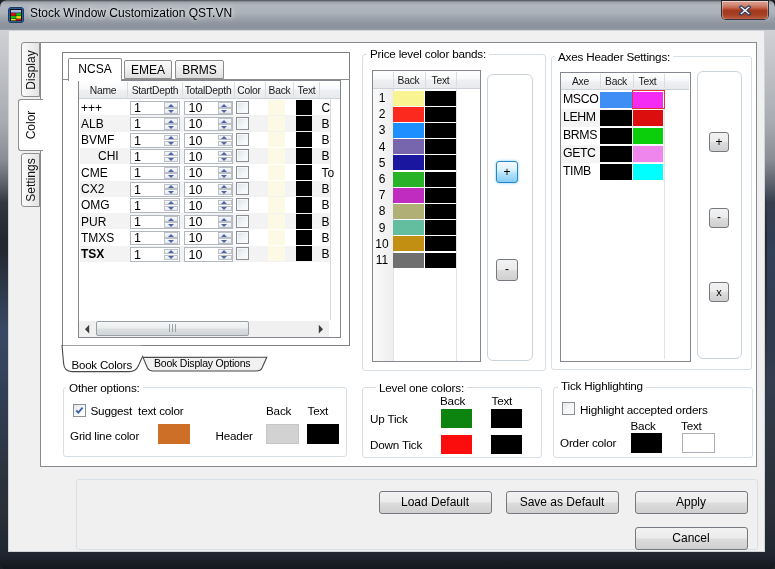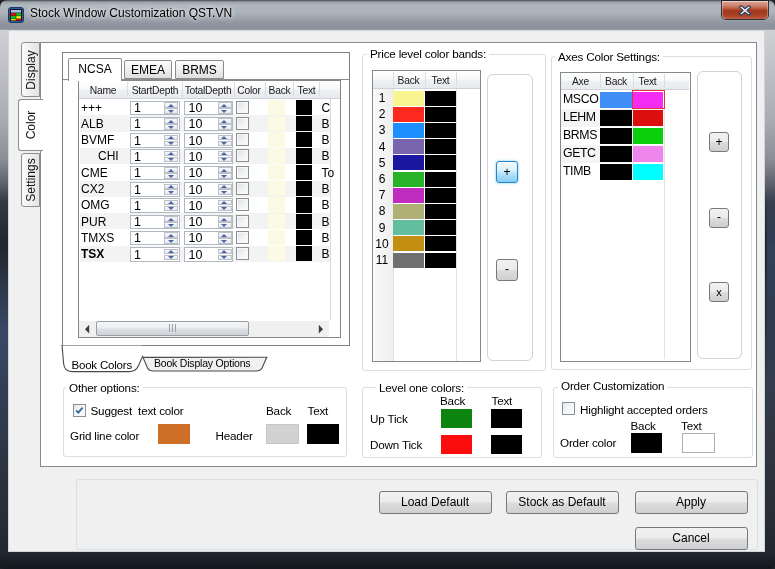--- a/index.html
+++ b/index.html
@@ -355,21 +355,21 @@
 <div class="sw" style="left:393px;top:236.3px;width:31px;height:15.0px;background:#c28f12;"></div>
 <div class="sw" style="left:425px;top:236.3px;width:30.5px;height:15.0px;background:#000;"></div>
 <div class="lbl nm" style="left:372.5px;top:253.0px;width:19px;text-align:center;">11</div>
 <div class="sw" style="left:393px;top:252.5px;width:31px;height:15.0px;background:#6f6f6f;"></div>
 <div class="sw" style="left:425px;top:252.5px;width:30.5px;height:15.0px;background:#000;"></div>
 <div class="abs" style="left:487px;top:74px;width:45.5px;height:287px;border:1px solid #ccd4da;border-radius:6px;background:#fff;box-sizing:border-box;"></div>
 <div class="btn" style="left:496px;top:161px;width:22px;height:22px;line-height:20px;border:1px solid #2b84c4;background:linear-gradient(180deg,#f3fafe 0%,#dcf1fc 40%,#b7e4fa 55%,#86cdf3 100%);box-shadow:0 0 2.5px rgba(80,190,240,.9);">+</div>
 <div class="btn" style="left:496px;top:259px;width:22px;height:22px;line-height:19px;">-</div>
 
 <div class="gbox" style="left:551px;top:56px;width:200.5px;height:314px;"></div>
-<div class="glabel" style="left:555px;top:49.5px;">Axes Color Settings:</div>
+<div class="glabel" style="left:555px;top:49.5px;">Axes Header Settings:</div>
 <div class="tbl" style="left:560px;top:71.5px;width:130.5px;height:290.5px;"></div>
 <div class="hdr" style="left:561px;top:72.5px;width:128px;height:17.5px;"></div>
 <div class="hcell" style="left:561px;width:39px;top:75.5px;">Axe</div>
 <div class="hcell" style="left:600px;width:32px;top:75.5px;">Back</div>
 <div class="hcell" style="left:632px;width:31px;top:75.5px;">Text</div>
 <div class="abs" style="left:664px;top:90px;width:1px;height:269px;background:#e3e3e3;"></div>
 <div class="abs" style="left:561px;top:109.2px;width:103px;height:18px;background:#f4f4f4;"></div>
 <div class="abs" style="left:561px;top:145.2px;width:103px;height:18px;background:#f4f4f4;"></div>
 <div class="lbl" style="left:563px;top:92.4px;font-size:12.3px;letter-spacing:-0.4px;">MSCO</div>
 <div class="sw" style="left:600px;top:91.7px;width:32px;height:16.4px;background:#3f8ef5;"></div>
@@ -416,32 +416,32 @@
 <div class="lbl" style="left:440px;top:393.5px;">Back</div>
 <div class="lbl" style="left:491.5px;top:393.5px;">Text</div>
 <div class="lbl" style="left:370px;top:411.5px;">Up Tick</div>
 <div class="sw" style="left:441px;top:408.5px;width:30.5px;height:19px;background:#0e8410;"></div>
 <div class="sw" style="left:491px;top:408.5px;width:30.5px;height:19px;background:#000;"></div>
 <div class="lbl" style="left:370px;top:438px;">Down Tick</div>
 <div class="sw" style="left:441px;top:435px;width:30.5px;height:19px;background:#fb0d0d;"></div>
 <div class="sw" style="left:491px;top:435px;width:30.5px;height:19px;background:#000;"></div>
 
 <div class="gbox" style="left:552.5px;top:386.5px;width:200.5px;height:71.5px;"></div>
-<div class="glabel" style="left:558px;top:378.5px;">Order Customization</div>
+<div class="glabel" style="left:558px;top:378.5px;">Tick Highlighting</div>
 <div class="cb" style="left:561.5px;top:402px;"></div>
 <div class="lbl" style="left:580px;top:402.5px;">Highlight accepted orders</div>
 <div class="lbl" style="left:630.5px;top:418.5px;">Back</div>
 <div class="lbl" style="left:681px;top:418.5px;">Text</div>
 <div class="lbl" style="left:560px;top:435.5px;">Order color</div>
 <div class="sw" style="left:631px;top:433px;width:31px;height:20px;background:#000;"></div>
 <div class="sw" style="left:682px;top:433px;width:32.5px;height:20px;background:#fff;border:1px solid #aab0b6;"></div>
 
 <div class="abs" style="left:76px;top:478.5px;width:682px;height:71px;border:1px solid #d8dfe5;border-radius:3px;box-sizing:border-box;"></div>
 <div class="btn" style="left:378.5px;top:490.5px;width:113px;height:23px;line-height:21.5px;">Load Default</div>
-<div class="btn" style="left:505.5px;top:490.5px;width:113px;height:23px;line-height:21.5px;">Stock as Default</div>
+<div class="btn" style="left:505.5px;top:490.5px;width:113px;height:23px;line-height:21.5px;">Save as Default</div>
 <div class="btn" style="left:634.5px;top:490.5px;width:113px;height:23px;line-height:21.5px;">Apply</div>
 <div class="btn" style="left:634.5px;top:526.5px;width:113px;height:23px;line-height:21.5px;">Cancel</div>
 
 <svg class="abs" style="left:8px;top:7px;" width="16" height="16" viewBox="0 0 16 16">
 <rect x="0.5" y="0.5" width="15" height="15" rx="2.5" fill="#2d5d93" stroke="#1b3a66"></rect>
 <rect x="2" y="2" width="12" height="12" fill="#10131a"></rect>
 <rect x="3" y="3" width="10" height="2.6" fill="#aab7e8"></rect>
 <rect x="3" y="6.2" width="4.8" height="2.5" fill="#e81010"></rect>
 <rect x="8.2" y="6.2" width="4.8" height="2.5" fill="#12c812"></rect>
 <rect x="3" y="9.1" width="4.8" height="2.5" fill="#12c812"></rect>

